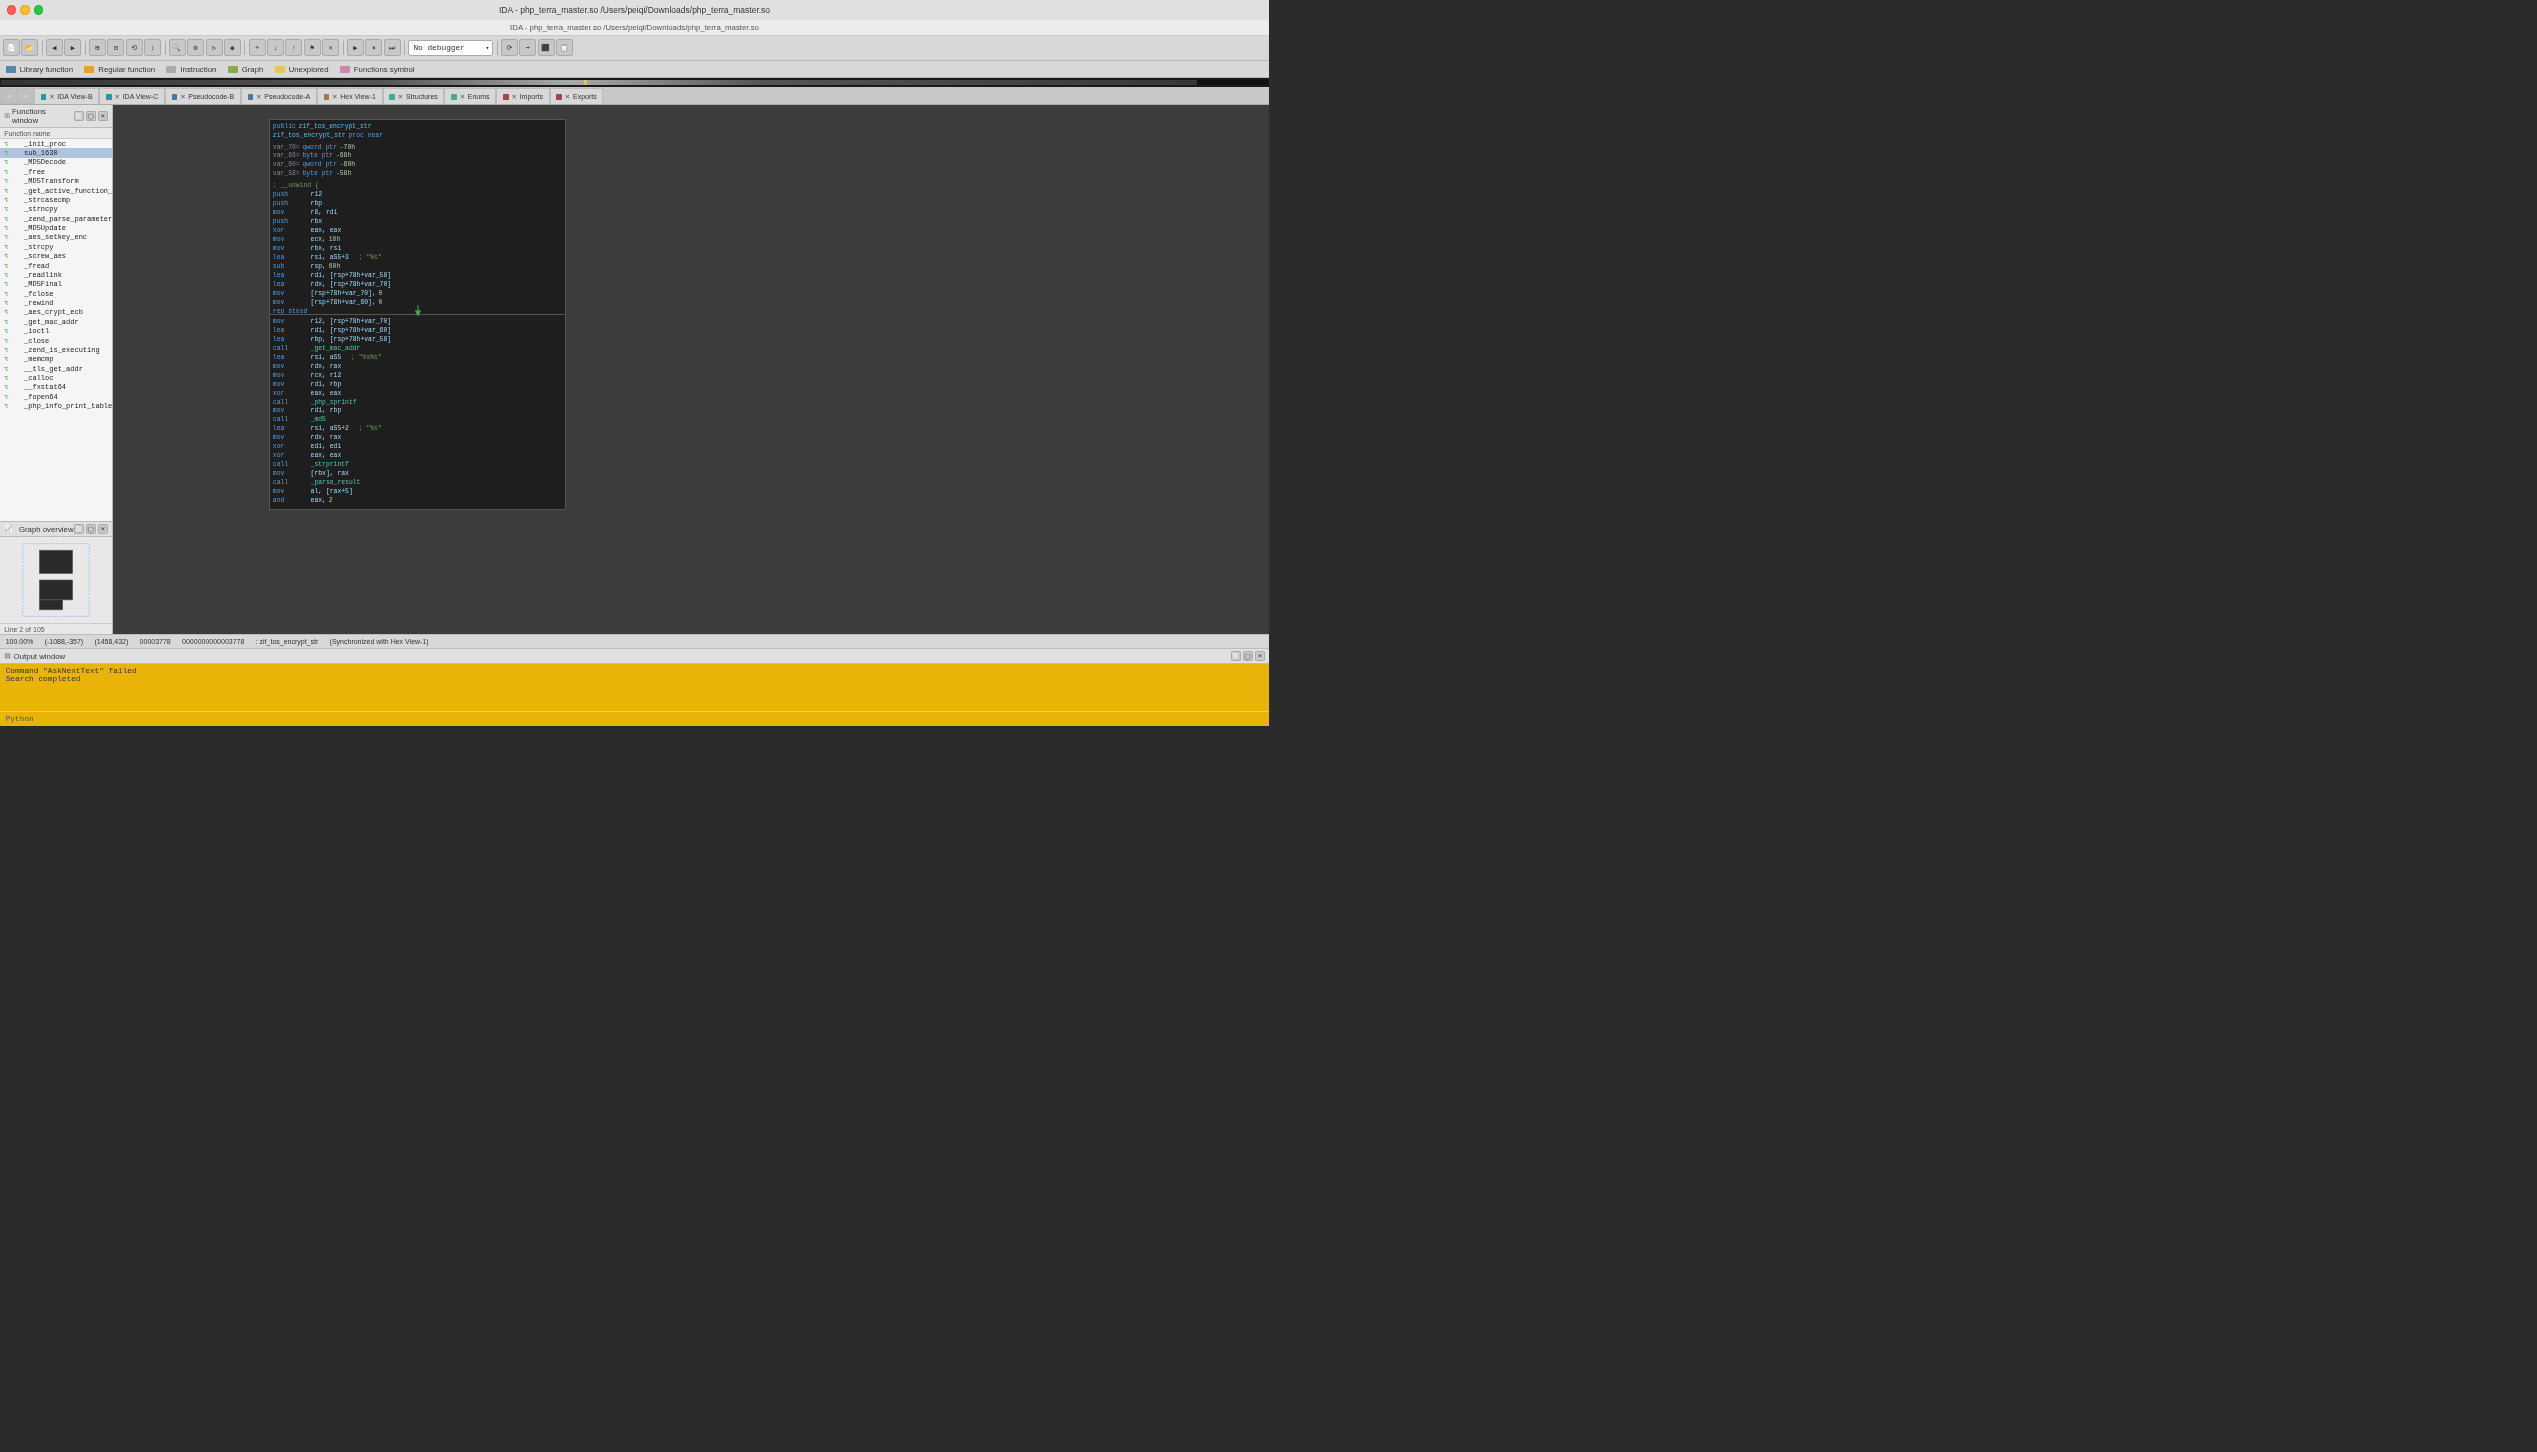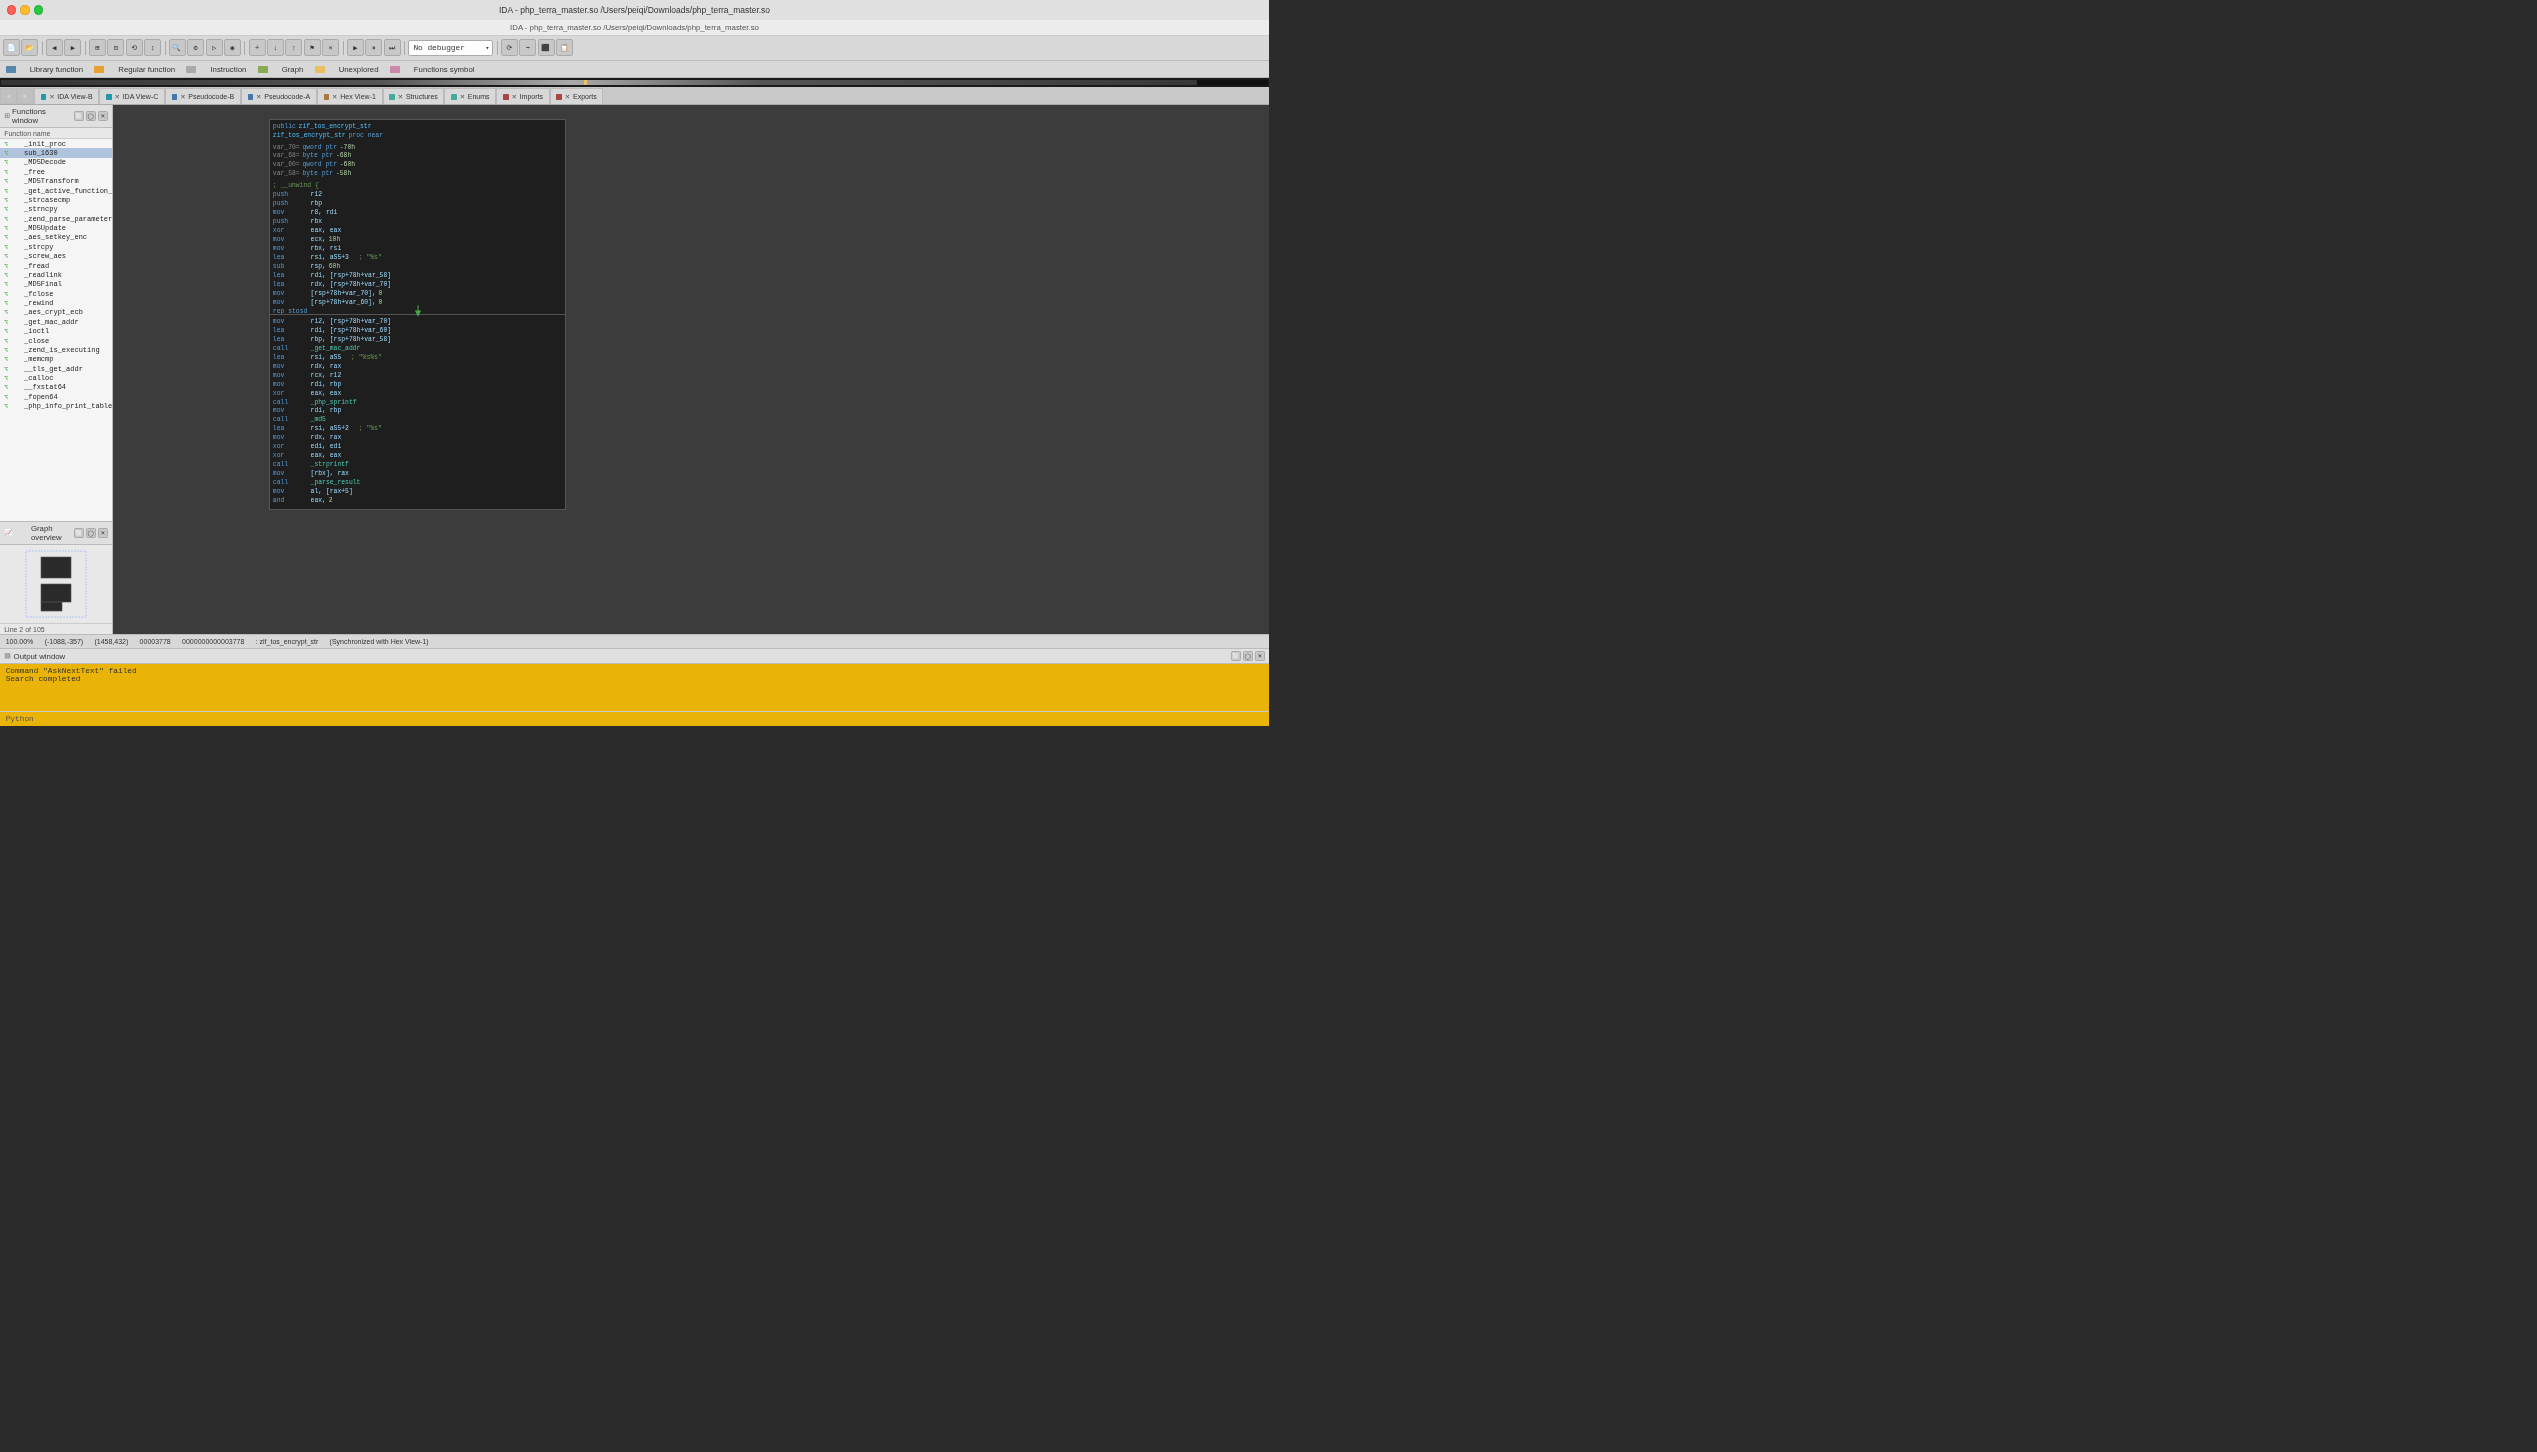--- a/index.html
+++ b/index.html
@@ -118,21 +118,21 @@
       padding: 0 5.7px;
       gap: 11.3px;
       border-bottom: 0.7px solid #bbb;
       font-family: -apple-system, sans-serif;
       font-size: 7.8px;
       color: #333;
     }
     .legend-item {
       display: flex;
       align-items: center;
-      gap: 14px;
+      gap: 4px;
     }
     .legend-color {
       width: 10px;
       height: 7px;
       border-radius: 0.7px;
     }
 
     
     .scroll-indicator {
       background: #1a1a1a;
@@ -616,21 +616,21 @@
         <span>_fopen64</span>
       </div>
       <div class="function-item">
         <span class="func-icon">⌥</span>
         <span>_php_info_print_table_end</span>
       </div>
     </div>
 
     <div style="height:113px;border-top:0.7px solid #bbb;display:flex;flex-direction:column;">
       <div class="panel-header">
-        <span style="display:flex;align-items:center;gap:18px;">
+        <span style="display:flex;align-items:center;gap:6px;">
           <span style="font-size:7px;color:#777;">📈</span>
           <span>Graph overview</span>
         </span>
         <div class="panel-header-controls">
           <div class="panel-ctrl-btn">⬜</div>
           <div class="panel-ctrl-btn">◯</div>
           <div class="panel-ctrl-btn">✕</div>
         </div>
       </div>
       <div class="graph-canvas">

